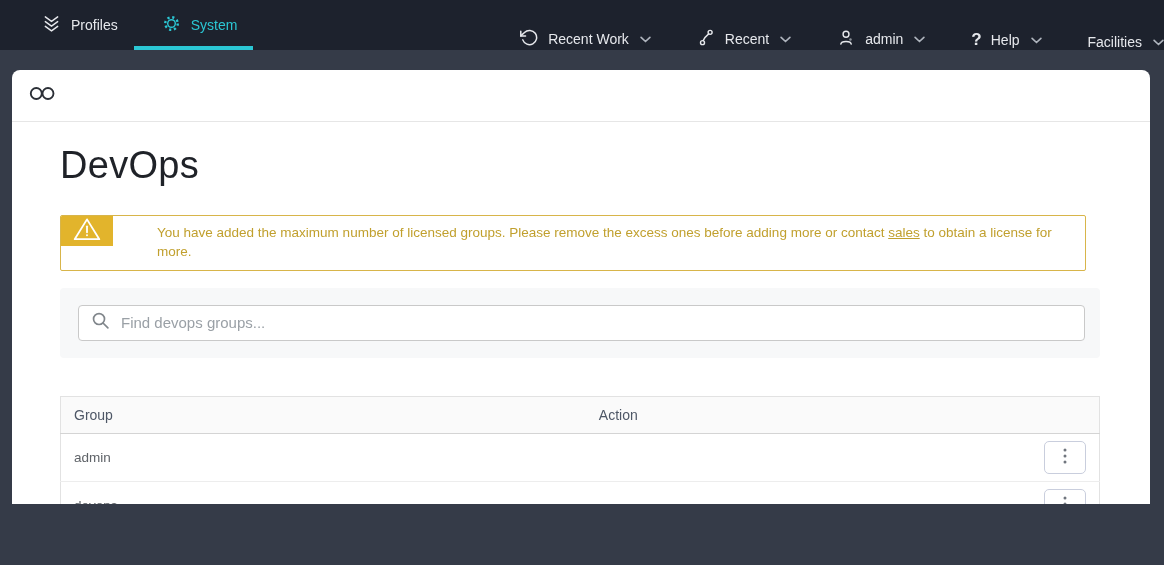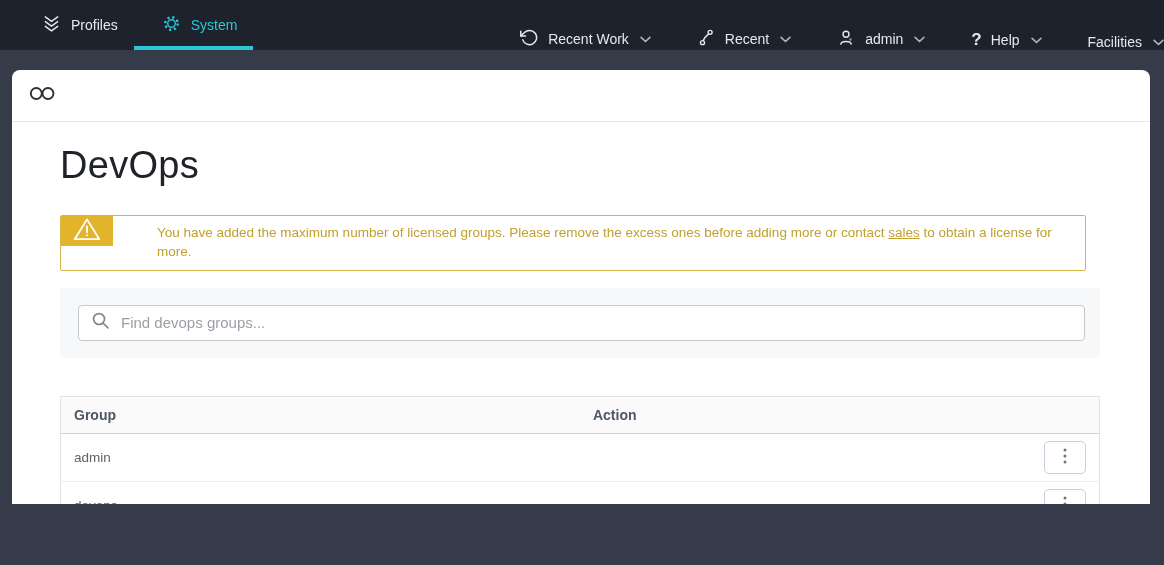--- a/index.html
+++ b/index.html
@@ -40,21 +40,21 @@
   .warning-text a{color:inherit;text-decoration:underline;cursor:pointer}
 
   
   .search-panel{background:#f7f8f9;border-radius:4px;padding:17px 15px 17px 18px;margin-bottom:38px}
   .search-box{height:36px;background:#fff;border:1px solid #c9c9c9;border-radius:4px;display:flex;align-items:center;gap:11px;padding:0 12px}
   .search-box input{border:none;outline:none;flex:1;font-size:15px;color:#3c4043;font-family:inherit;background:transparent}
   .search-box input::placeholder{color:#9aa0a6}
 
   
   table.groups{width:100%;border-collapse:collapse;border:1px solid #e2e2e2;font-size:13.5px}
-  table.groups th{background:#fafafa;font-weight:700;color:#4e5766;text-align:left;padding:10px 13px;font-size:14px;border-bottom:1px solid #d4d4d4}
+  table.groups th{background:#fafafa;font-weight:400;color:#4e5766;text-align:left;padding:10px 13px;font-size:14px;border-bottom:1px solid #d4d4d4}
   table.groups th.col-action{text-align:left}
   table.groups td{padding:7px 13px;border-bottom:1px solid #ededed;color:#5f6368;background:#fff}
   table.groups td.cell-action{text-align:right}
   .kebab-btn{width:42px;height:33px;border:1px solid #c9cedd;border-radius:5px;background:#fff;display:inline-flex;align-items:center;justify-content:center;cursor:pointer;vertical-align:middle}
 </style>
 </head>
 <body>
 
 <nav class="topnav">
   <div class="nav-left">

